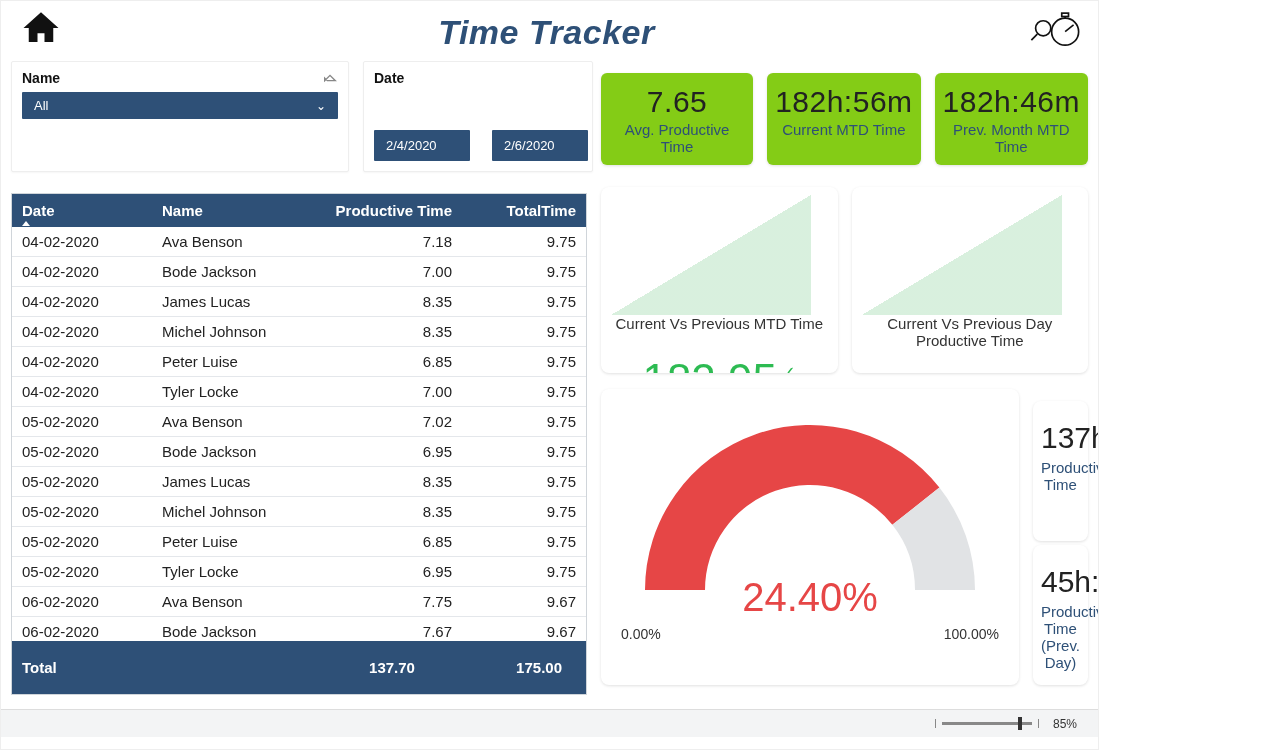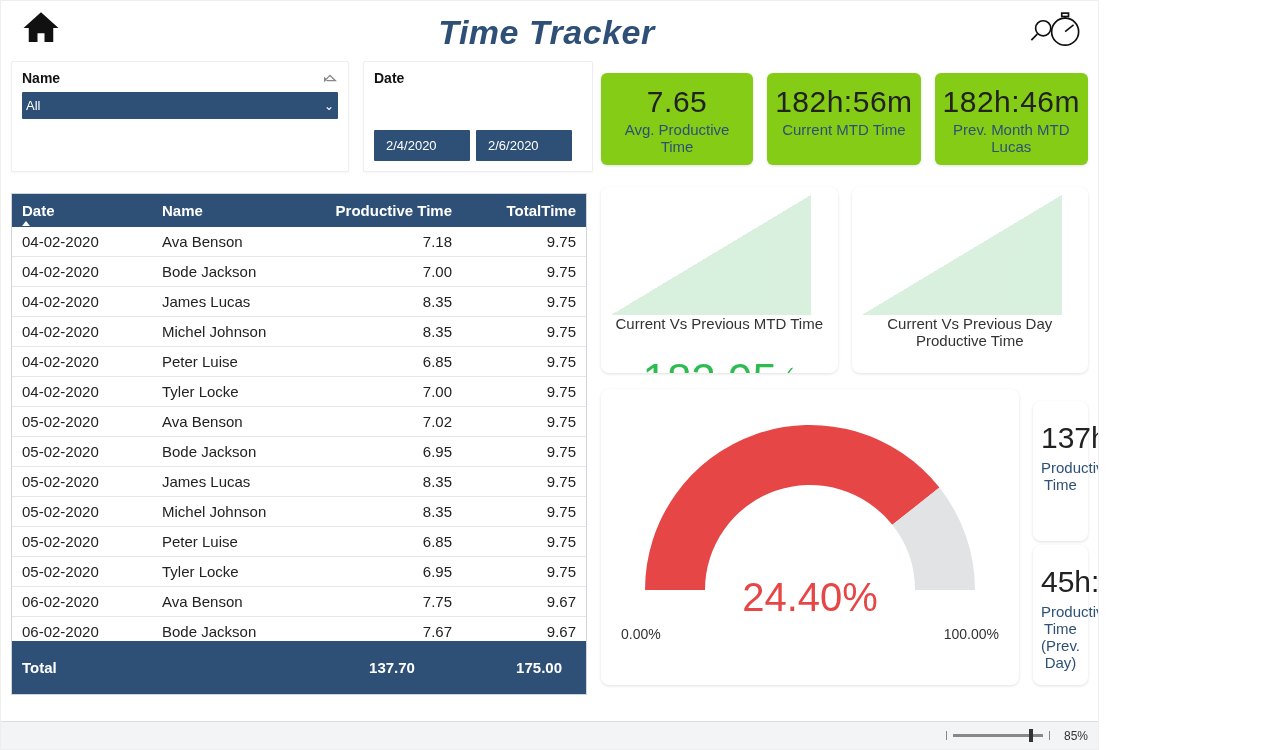--- a/index.html
+++ b/index.html
@@ -22,23 +22,23 @@
   .home-icon,.stopwatch-icon{cursor:pointer;}
   .title{flex:1;text-align:center;font-size:34px;font-weight:800;font-style:italic;color:var(--navy);letter-spacing:.5px;margin-top:6px;}
 
   
   .filters{display:flex;gap:14px;margin:4px 0 10px 0;}
   .panel{background:#fff;border:1px solid #eee;border-radius:2px;box-shadow:0 1px 2px rgba(0,0,0,.04);}
   .name-filter{width:338px;padding:8px 10px 10px 10px;}
   .date-filter{width:230px;padding:8px 10px 10px 10px;}
   .flabel{font-size:14px;font-weight:700;color:#111;display:flex;justify-content:space-between;align-items:center;margin-bottom:6px;}
   .eraser{width:16px;height:16px;opacity:.7;}
-  .dropdown{background:var(--navy);color:#fff;font-size:13px;padding:6px 4px;display:flex;justify-content:space-between;align-items:center;cursor:pointer;border-radius:1px;}
+  .dropdown{background:var(--navy);color:#fff;font-size:13px;padding:6px 12px;display:flex;justify-content:space-between;align-items:center;cursor:pointer;border-radius:1px;}
   .chev{font-size:12px;}
-  .date-boxes{display:flex;gap:6px;margin-top:44px;}
+  .date-boxes{display:flex;gap:22px;margin-top:44px;}
   .date-box{background:var(--navy);color:#fff;font-size:13px;padding:8px 12px;min-width:96px;cursor:pointer;border-radius:1px;}
 
   
   .kpis{position:absolute;top:72px;left:600px;right:10px;display:flex;gap:14px;}
   .kpi{flex:1;background:#84cc16;border-radius:6px;box-shadow:0 1px 3px rgba(0,0,0,.12);text-align:center;padding:12px 8px 10px 8px;}
   .kpi .val{font-size:30px;font-weight:400;color:#222;letter-spacing:.5px;}
   .kpi .lbl{font-size:15px;color:var(--navy);margin-top:2px;}
 
   
   .tbl-wrap{position:absolute;top:192px;left:10px;width:576px;bottom:26px;border:1px solid var(--border);background:#fff;display:flex;flex-direction:column;}
@@ -77,21 +77,21 @@
   .gauge-lbls{display:flex;justify-content:space-between;font-size:14px;color:#333;margin-top:6px;padding:0 6px;}
 
   
   .rcard{position:absolute;left:1032px;right:10px;background:#fff;border-radius:8px;box-shadow:0 1px 3px rgba(0,0,0,.12);text-align:center;padding:20px 8px;}
   .rcard.r1{top:400px;height:140px;}
   .rcard.r2{top:544px;height:140px;}
   .rcard .val{font-size:30px;color:#222;}
   .rcard .lbl{font-size:15px;color:var(--navy);margin-top:4px;}
 
   
-  .status{position:absolute;left:0;right:0;bottom:0;height:28px;background:var(--bg);border-top:1px solid #ddd;display:flex;align-items:center;justify-content:flex-end;padding:0 10px;gap:14px;font-size:12px;color:#333;}
+  .status{position:absolute;left:0;right:0;bottom:12px;height:28px;background:var(--bg);border-top:1px solid #ddd;display:flex;align-items:center;justify-content:flex-end;padding:0 21px;gap:14px;font-size:12px;color:#333;}
   .zoom-slider{display:flex;align-items:center;gap:6px;}
   .slider-track{width:90px;height:3px;background:#888;position:relative;}
   .slider-thumb{position:absolute;top:-5px;width:4px;height:13px;background:#333;}
   .slider-tick{width:1px;height:9px;background:#888;}
 
   
   .tbl-scroll::-webkit-scrollbar{width:14px;}
   .tbl-scroll::-webkit-scrollbar-track{background:#f0f0f0;}
   .tbl-scroll::-webkit-scrollbar-thumb{background:#c0c4c9;border-radius:2px;}
 </style>
@@ -150,21 +150,21 @@
     <div class="kpi">
       <div class="val">7.65</div>
       <div class="lbl">Avg. Productive Time</div>
     </div>
     <div class="kpi">
       <div class="val">182h:56m</div>
       <div class="lbl">Current MTD Time</div>
     </div>
     <div class="kpi">
       <div class="val">182h:46m</div>
-      <div class="lbl">Prev. Month MTD Lucas</div>
+      <div class="lbl">Prev. Month MTD Time</div>
     </div>
   </div>
 
   <div class="tbl-wrap">
     <div class="tbl-scroll">
       <table>
         <colgroup>
               <col class="tbl-col-date">
               <col class="tbl-col-name">
               <col class="tbl-col-prod">

